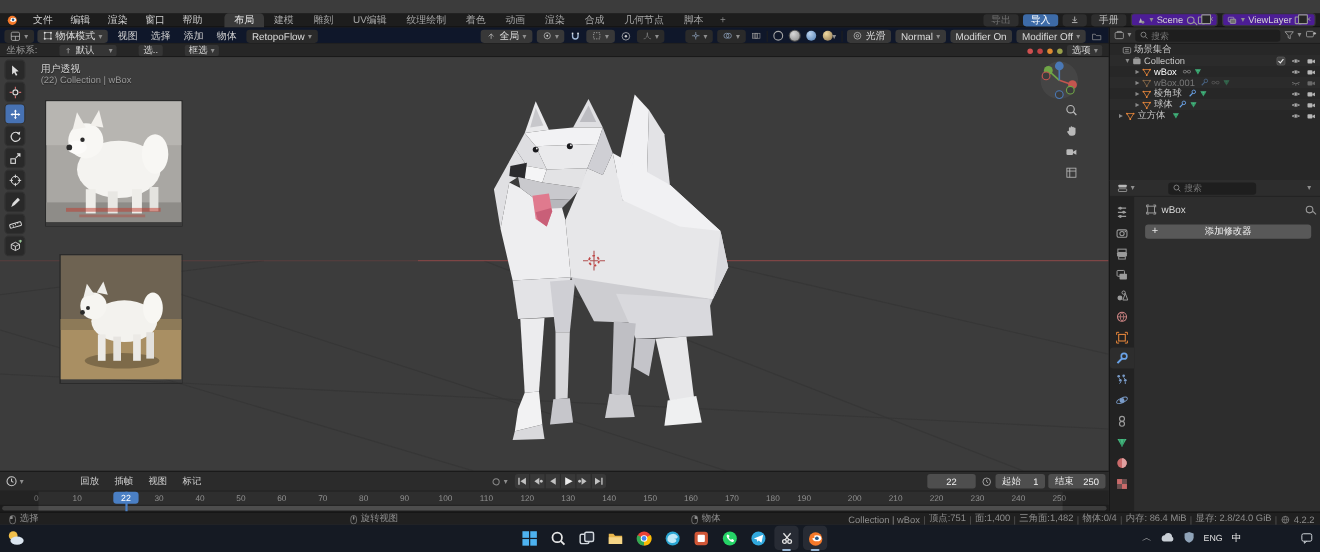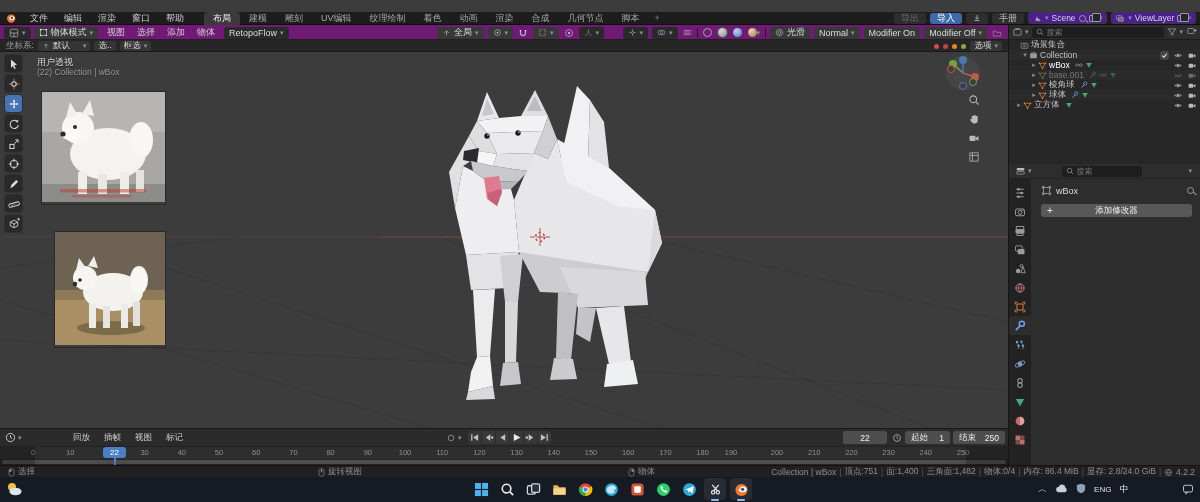--- a/index.html
+++ b/index.html
@@ -29,40 +29,40 @@
   .widget { display:flex; align-items:center; background:#4c1d95; border:1px solid #3a3a3a; border-radius:3px; height:12px; padding:0 3px; gap:3px; color:#d4d4d4; font-size:8.5px; }
   .wicon { width:10px; height:9px; display:inline-block; }
   .chev { color:#8f8f8f; font-size:7px; }
   .mini-x { color:#9a9a9a; font-size:8px; line-height:8px; }
   .mini-sq { width:7px; height:7px; border:1px solid #9a9a9a; border-radius:1px; position:relative; }
   .mini-sq:before { content:""; position:absolute; left:2px; top:-3px; width:7px; height:7px; border:1px solid #9a9a9a; border-radius:1px; background:#262626; }
   .mini-pin { width:7px; height:7px; border-radius:50%; border:1px solid #9a9a9a; position:relative; }
   .mini-pin:before { content:""; position:absolute; left:5px; top:5px; width:4px; height:1px; background:#9a9a9a; transform:rotate(45deg); }
 
   
-  .vp-header { position:absolute; left:0; top:25px; width:1008px; height:15px; background:#701a75;
+  .vp-header { position:absolute; left:0; top:25px; width:1008px; height:15px; background:#0f172a;
     border-bottom:1px solid #202020; font-size:9px; }
   .vph-left { position:absolute; left:4px; top:0; height:15px; display:flex; align-items:center; gap:3px; }
   .vph-mid  { position:absolute; left:437px; top:0; height:15px; display:flex; align-items:center; gap:4px; }
   .vph-right{ position:absolute; right:5px; top:0; height:15px; display:flex; align-items:center; gap:4px; }
   .dd { display:flex; align-items:center; gap:3px; background:#383838; border-radius:3px; height:12px; padding:0 5px; color:#dcdcdc; white-space:nowrap; }
   .dd.darker { background:#2a2a2a; }
   .hmenu { padding:0 6px; color:#cfcfcf; }
   .hicon { display:flex; align-items:center; justify-content:center; height:12px; padding:0 1px; }
   .sphere { width:9px; height:9px; border-radius:50%; }
   .sph-wire { border:1px solid #a5a5a5; background:transparent; }
   .sph-solid { background:radial-gradient(circle at 35% 30%,#d8d8d8,#8a8a8a); }
   .sph-mat { background:radial-gradient(circle at 35% 30%,#bcd4ef,#4f7db3); }
   .sph-rend { background:radial-gradient(circle at 35% 30%,#f0d9a0,#8a7350); }
   .pill { background:#4f4f4f; border-radius:7px; padding:1px; display:flex; }
   .vsep { width:1px; height:10px; background:#1f1f1f; }
 
   .vp-tools { position:absolute; left:0; top:40px; width:1008px; height:12px; background:#262626;
     border-bottom:1px solid #191919; font-size:8.5px; }
-  .vpt-left { position:absolute; left:6px; top:0; height:12px; display:flex; align-items:center; gap:4px; }
+  .vpt-left { position:absolute; left:6px; top:0; height:12px; display:flex; align-items:center; gap:20px; }
   .vpt-right{ position:absolute; right:6px; top:0; height:12px; display:flex; align-items:center; gap:4px; }
   .dd2 { display:flex; align-items:center; gap:3px; background:#353535; border-radius:2px; height:10px; padding:0 4px; color:#d8d8d8; }
   .dot { width:5px; height:5px; border-radius:50%; display:inline-block; }
   .lbl-dim { color:#9a9a9a; }
 
   
   .vp-canvas { position:absolute; left:0; top:52px; width:1008px; height:376px; background:#3c3c3c; overflow:hidden; }
   .scene-svg { position:absolute; left:0; top:0; }
   .vp-label1 { position:absolute; left:37px; top:4px; font-size:9px; color:#d6d6d6; text-shadow:0 1px 1px #00000088; }
   .vp-label2 { position:absolute; left:37px; top:15px; font-size:8.5px; color:#999; text-shadow:0 1px 1px #00000066; }
@@ -694,21 +694,21 @@
         <div class="ol-row dim" style="padding-left: 21px;">
           <span class="arrow">▸</span>
           <span style="display: flex;">
             <svg viewBox="0 0 16 16" width="9" height="9">
               <path d="M2.5 4 H13.5 L8 13 Z" fill="none" stroke="#8a6a4a" stroke-width="1.3"></path>
               <circle cx="2.5" cy="4" r="1.4" fill="#8a6a4a"></circle>
               <circle cx="13.5" cy="4" r="1.4" fill="#8a6a4a"></circle>
               <circle cx="8" cy="13" r="1.4" fill="#8a6a4a"></circle>
             </svg>
           </span>
-          <span class="lbl">base.001</span>
+          <span class="lbl">wBox.001</span>
           <span class="badges">
             <span style="display: flex; opacity: 0.45;">
               <svg viewBox="0 0 16 16" width="8" height="8">
                 <circle cx="10.5" cy="5" r="3.2" fill="none" stroke="#6aa3e8" stroke-width="1.6"></circle>
                 <path d="M8.5 7.5 L3 13" stroke="#6aa3e8" stroke-width="2"></path>
               </svg>
             </span>
             <span style="display: flex; opacity: 0.45;">
               <svg viewBox="0 0 16 16" width="8" height="8">
                 <rect x="1.5" y="6" width="5.5" height="4.5" rx="2" fill="none" stroke="#9a9a9a" stroke-width="1.3"></rect>

